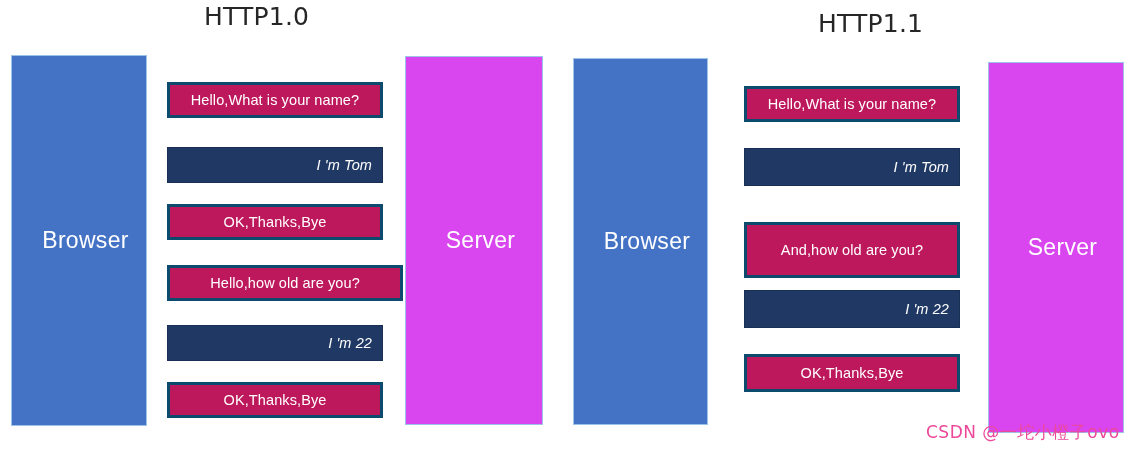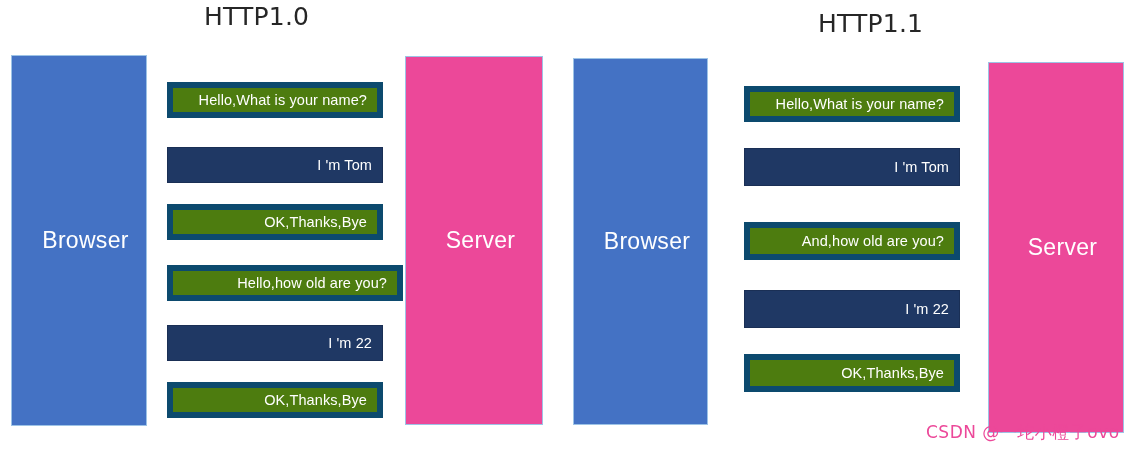--- a/index.html
+++ b/index.html
@@ -40,45 +40,46 @@
     align-items: center;
     justify-content: center;
     border: 1px solid #9DC3E6;
     color: #ffffff;
     font-size: 23px;
     font-weight: 400;
     letter-spacing: 0.3px;
     white-space: nowrap;
   }
   .endpoint.browser { background: #4472C4; }
-  .endpoint.server  { background: #ec4899; }
+  .endpoint.server  { background: #d946ef; }
   .endpoint-label { pointer-events: none; margin-left: 13px; }
 
   
   .bubble {
     position: absolute;
     box-sizing: border-box;
     display: flex;
     align-items: center;
     color: #ffffff;
     font-size: 14.5px;
     font-weight: 400;
     letter-spacing: 0.1px;
     white-space: nowrap;
     padding: 0 10px;
   }
   .bubble.request {
-    background: #4d7c0f;
-    border: 6px solid #0c4a6e;
-    justify-content: flex-end;
+    background: #be185d;
+    border: 3px solid #0c4a6e;
+    justify-content: center;
   }
   .bubble.response {
     background: #1F3864;
     border: 1px solid #1a2f55;
     justify-content: flex-end;
+    font-style: italic;
   }
 
   
   .watermark {
     position: absolute;
     font-size: 17px;
     color: #ec4899;
     white-space: nowrap;
     font-family: "DejaVu Sans", sans-serif;
     letter-spacing: 0.5px;
@@ -135,21 +136,21 @@
   </div>
 
   <div class="bubble request" style="left:744px; top:86px; width:216px; height:36px;">
     <span>Hello,What is your name?</span>
   </div>
 
   <div class="bubble response" style="left:744px; top:148px; width:216px; height:38px;">
     <span>I 'm Tom</span>
   </div>
 
-  <div class="bubble request" style="left:744px; top:222px; width:216px; height:38px;">
+  <div class="bubble request" style="left:744px; top:222px; width:216px; height:56px;">
     <span>And,how old are you?</span>
   </div>
 
   <div class="bubble response" style="left:744px; top:290px; width:216px; height:38px;">
     <span>I 'm 22</span>
   </div>
 
   <div class="bubble request" style="left:744px; top:354px; width:216px; height:38px;">
     <span>OK,Thanks,Bye</span>
   </div>

